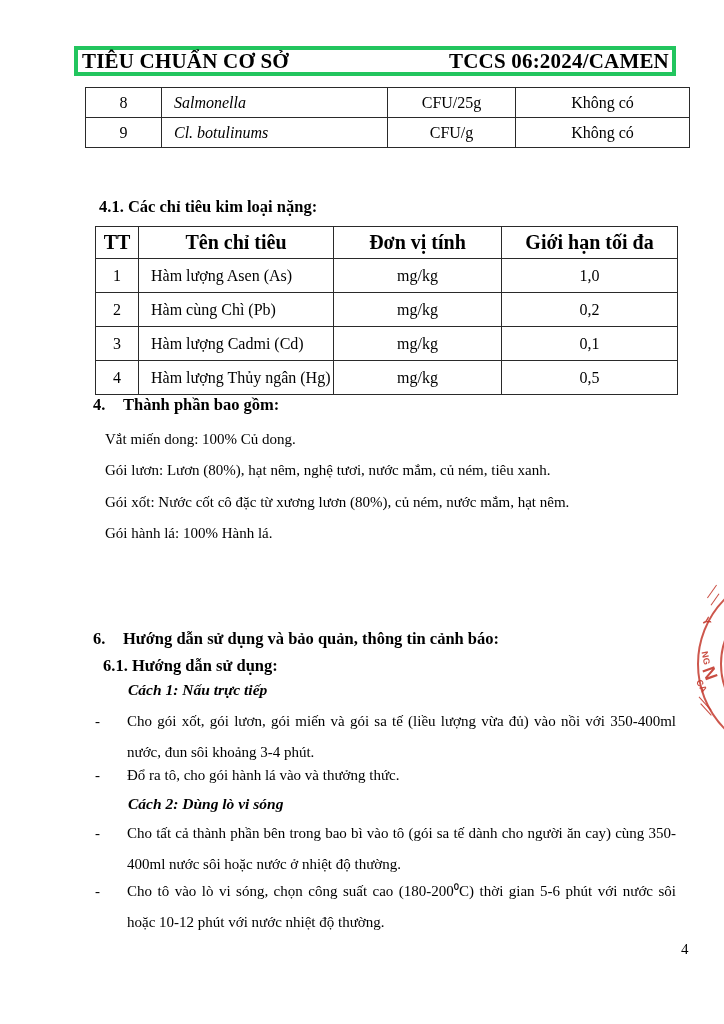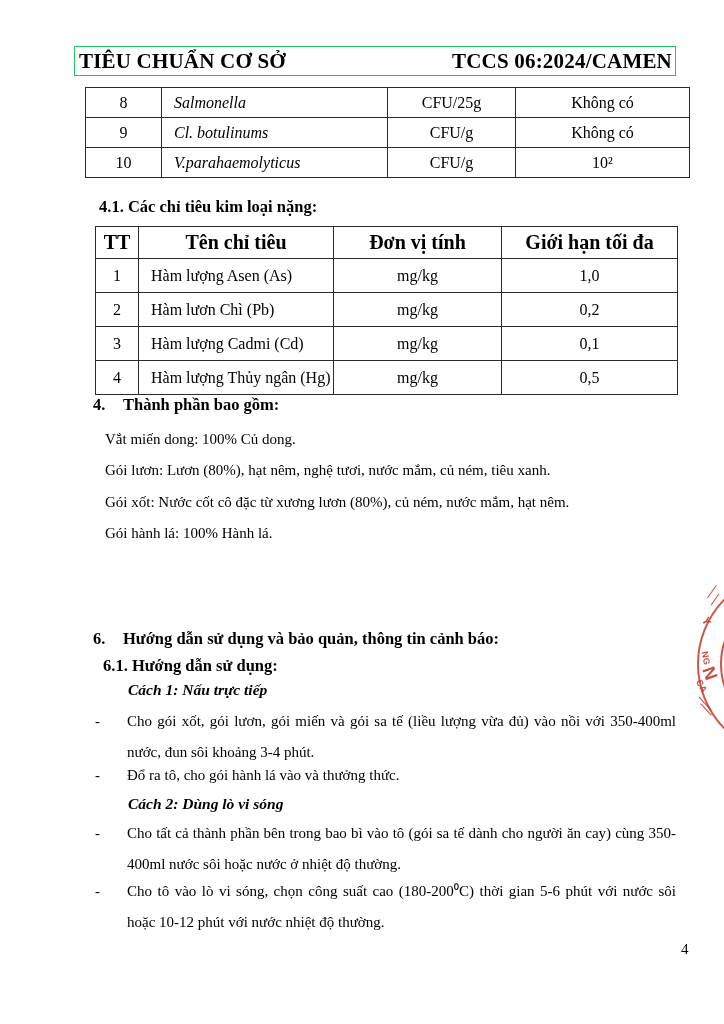--- a/index.html
+++ b/index.html
@@ -4,21 +4,21 @@
 <style>
   html,body { margin:0; padding:0; background:#fff; }
   .page {
     position:relative; width:724px; height:1024px; background:#ffffff;
     font-family:"Liberation Serif", serif; color:#000; overflow:hidden;
   }
 
   
   .header-box {
     position:absolute; left:74px; top:46px; width:602px; height:30px;
-    border:1px solid #22c55e; box-sizing:border-box;
+    border:4px solid #22c55e; box-sizing:border-box;
     display:flex; align-items:center; justify-content:space-between;
     padding:0 3px 0 4px; font-weight:bold; font-size:21px; letter-spacing:0.2px;
   }
 
   
   table { border-collapse:collapse; table-layout:fixed; }
   td, th { border:1.5px solid #2a2a2a; font-size:16px; text-align:center; vertical-align:middle; padding:0; overflow:hidden; }
   .t1 { position:absolute; left:85px; top:87px; width:588px; }
   .t1 td { height:29px; }
   .t1 .c1 { width:75px; } .t1 .c2 { width:213px; } .t1 .c3 { width:127px; } .t1 .c4 { width:173px; }
@@ -95,26 +95,20 @@
       <td class="c2 name">Salmonella</td>
       <td class="c3">CFU/25g</td>
       <td class="c4">Không có</td>
     </tr>
     <tr>
       <td class="c1">9</td>
       <td class="c2 name">Cl. botulinums</td>
       <td class="c3">CFU/g</td>
       <td class="c4">Không có</td>
     </tr>
-    <tr>
-      <td class="c1">10</td>
-      <td class="c2 name">V.parahaemolyticus</td>
-      <td class="c3">CFU/g</td>
-      <td class="c4">10²</td>
-    </tr>
   </tbody>
     </table>
 
   <div class="sec41-title">4.1. Các chỉ tiêu kim loại nặng:</div>
 
   <table class="t2">
     <tbody>
         <tr>
       <th class="c1">TT</th>
       <th class="c2">Tên chỉ tiêu</th>
@@ -122,21 +116,21 @@
       <th class="c4">Giới hạn tối đa</th>
     </tr>
     <tr>
       <td class="c1">1</td>
       <td class="c2 name">Hàm lượng Asen (As)</td>
       <td class="c3">mg/kg</td>
       <td class="c4">1,0</td>
     </tr>
     <tr>
       <td class="c1">2</td>
-      <td class="c2 name">Hàm lươn Chì (Pb)</td>
+      <td class="c2 name">Hàm cùng Chì (Pb)</td>
       <td class="c3">mg/kg</td>
       <td class="c4">0,2</td>
     </tr>
     <tr>
       <td class="c1">3</td>
       <td class="c2 name">Hàm lượng Cadmi (Cd)</td>
       <td class="c3">mg/kg</td>
       <td class="c4">0,1</td>
     </tr>
     <tr>

